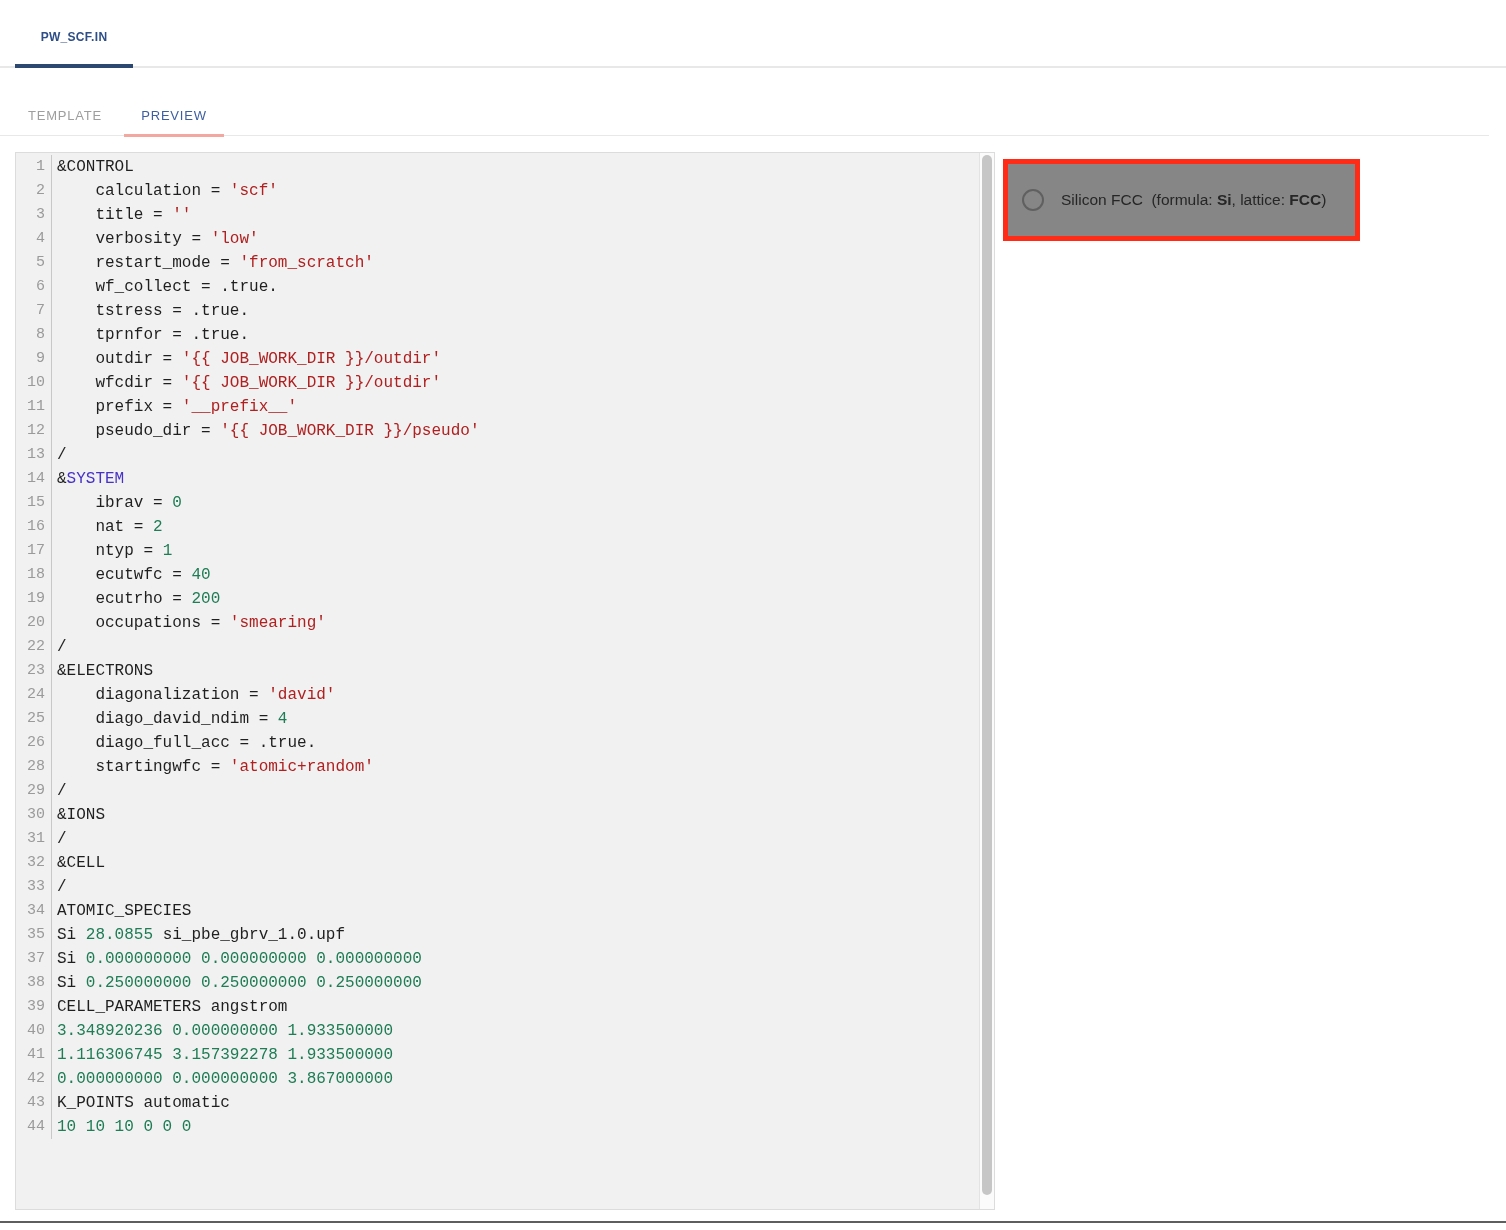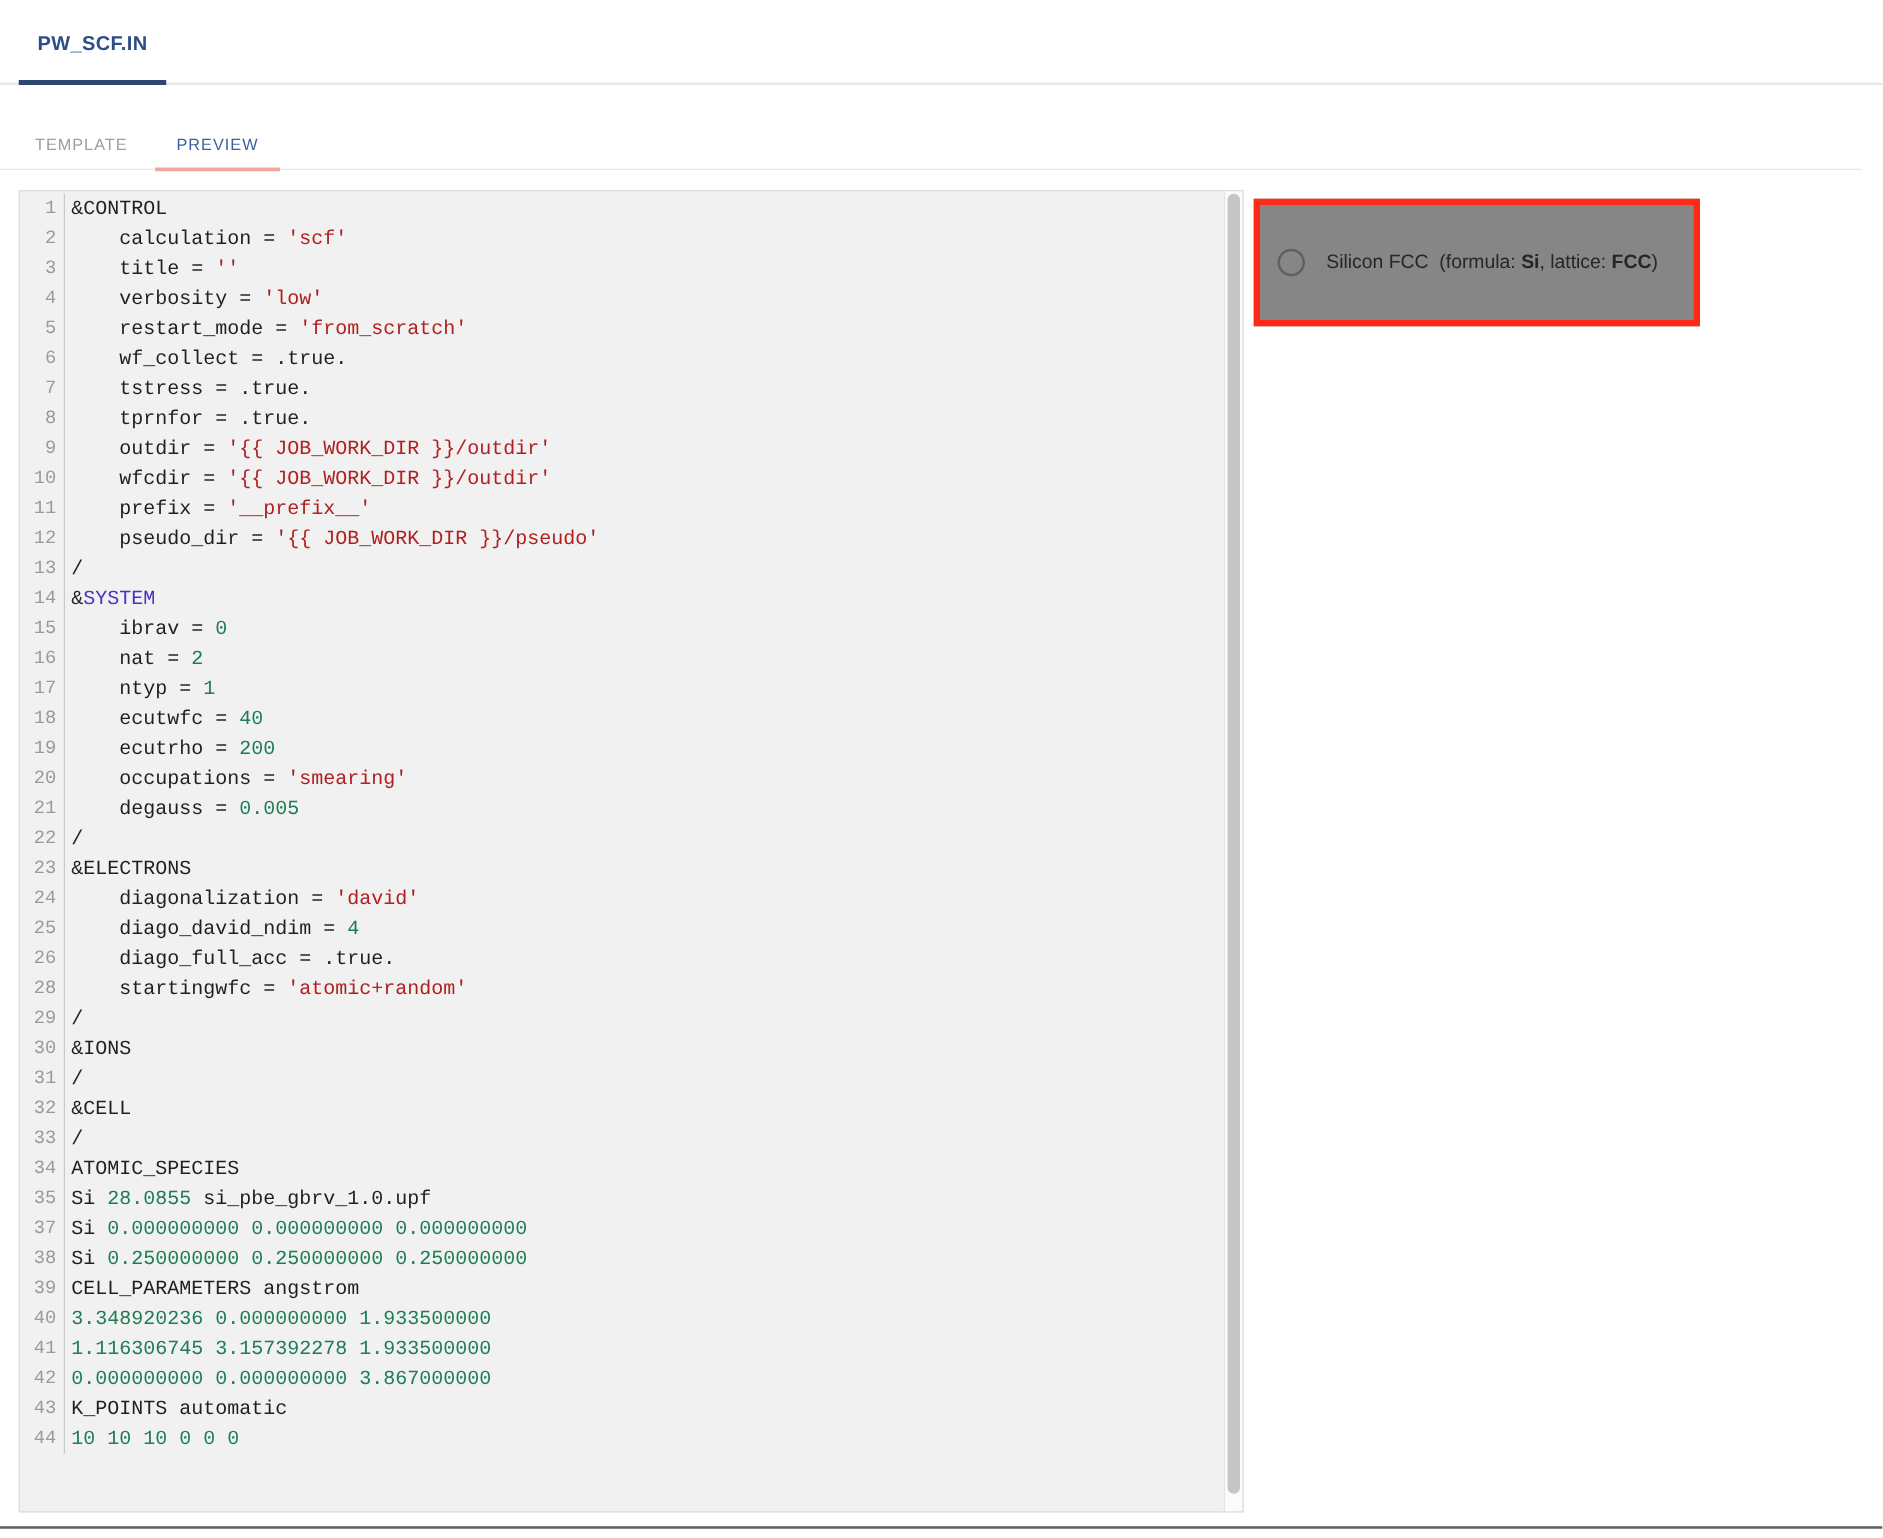--- a/index.html
+++ b/index.html
@@ -14,21 +14,21 @@
   }
   *{margin:0;padding:0;box-sizing:border-box;}
   html,body{width:1506px;height:1230px;background:#ffffff;overflow:hidden;
     font-family:"Liberation Sans", sans-serif;}
   .page{position:relative;width:1506px;height:1230px;background:#fff;}
 
   
   .file-tab-bar{position:absolute;left:0;top:0;right:0;height:68px;border-bottom:2px solid var(--divider);}
   .file-tab{position:relative;display:inline-block;margin-left:15px;width:118px;height:66px;
     text-align:center;line-height:72px;cursor:pointer;}
-  .file-tab-label{font-size:16px;font-weight:700;letter-spacing:.3px;color:var(--title-color);}
+  .file-tab-label{font-size:12px;font-weight:700;letter-spacing:.3px;color:var(--title-color);}
   .file-tab-indicator{position:absolute;left:0;bottom:-2px;width:118px;height:4px;background:var(--title-bar-color);}
 
   
   .tabs-row{position:absolute;left:0;top:95px;right:17px;height:41px;border-bottom:1px solid var(--divider);}
   .tab{position:relative;display:inline-block;width:100px;height:41px;line-height:41px;text-align:center;
     font-size:13px;letter-spacing:.8px;color:var(--tab-inactive-color);cursor:pointer;vertical-align:top;}
   .tab:first-child{margin-left:15px;}
   .tab + .tab{margin-left:9px;}
   .tab.active{color:var(--tab-active-color);}
   .tab-underline{position:absolute;left:0;right:0;bottom:-1px;height:3px;background:var(--tab-underline-color);}
@@ -46,21 +46,21 @@
   .tok-number{color:var(--tok-number);}
   .tok-keyword{color:var(--tok-keyword);}
 
   
   .scrollbar{position:absolute;top:0;right:0;bottom:0;width:15px;background:var(--scroll-track);
     border-left:1px solid #e3e3e3;}
   .scroll-thumb{position:absolute;top:2px;left:2px;width:10px;height:calc(100% - 16px);
     background:var(--scroll-thumb);border-radius:6px;}
 
   
-  .material-card{position:absolute;left:1003px;top:159px;width:357px;height:102px;
+  .material-card{position:absolute;left:1003px;top:159px;width:357px;height:82px;
     border:5px solid var(--highlight-border);background:var(--card-bg);
     display:flex;align-items:center;cursor:pointer;}
   .radio{flex:0 0 22px;width:22px;height:22px;margin-left:14px;border:2px solid #606060;border-radius:50%;}
   .material-label{margin-left:17px;font-size:15.5px;color:var(--card-text);white-space:pre;}
 
   .bottom-line{position:absolute;left:0;right:0;top:1221px;height:2px;background:var(--bottom-line);}
 </style>
 </head>
 <body>
 
@@ -90,21 +90,20 @@
         <div class="code-line"><span class="gutter">11</span><span class="code"><span class="tok-plain">    prefix = </span><span class="tok-string">'__prefix__'</span></span></div>
         <div class="code-line"><span class="gutter">12</span><span class="code"><span class="tok-plain">    pseudo_dir = </span><span class="tok-string">'{{ JOB_WORK_DIR }}/pseudo'</span></span></div>
         <div class="code-line"><span class="gutter">13</span><span class="code"><span class="tok-plain">/</span></span></div>
         <div class="code-line"><span class="gutter">14</span><span class="code"><span class="tok-plain">&amp;</span><span class="tok-keyword">SYSTEM</span></span></div>
         <div class="code-line"><span class="gutter">15</span><span class="code"><span class="tok-plain">    ibrav = </span><span class="tok-number">0</span></span></div>
         <div class="code-line"><span class="gutter">16</span><span class="code"><span class="tok-plain">    nat = </span><span class="tok-number">2</span></span></div>
         <div class="code-line"><span class="gutter">17</span><span class="code"><span class="tok-plain">    ntyp = </span><span class="tok-number">1</span></span></div>
         <div class="code-line"><span class="gutter">18</span><span class="code"><span class="tok-plain">    ecutwfc = </span><span class="tok-number">40</span></span></div>
         <div class="code-line"><span class="gutter">19</span><span class="code"><span class="tok-plain">    ecutrho = </span><span class="tok-number">200</span></span></div>
         <div class="code-line"><span class="gutter">20</span><span class="code"><span class="tok-plain">    occupations = </span><span class="tok-string">'smearing'</span></span></div>
-        <div class="code-line"><span class="gutter">21</span><span class="code"><span class="tok-plain">    degauss = </span><span class="tok-number">0.005</span></span></div>
         <div class="code-line"><span class="gutter">22</span><span class="code"><span class="tok-plain">/</span></span></div>
         <div class="code-line"><span class="gutter">23</span><span class="code"><span class="tok-plain">&amp;ELECTRONS</span></span></div>
         <div class="code-line"><span class="gutter">24</span><span class="code"><span class="tok-plain">    diagonalization = </span><span class="tok-string">'david'</span></span></div>
         <div class="code-line"><span class="gutter">25</span><span class="code"><span class="tok-plain">    diago_david_ndim = </span><span class="tok-number">4</span></span></div>
         <div class="code-line"><span class="gutter">26</span><span class="code"><span class="tok-plain">    diago_full_acc = .true.</span></span></div>
         <div class="code-line"><span class="gutter">28</span><span class="code"><span class="tok-plain">    startingwfc = </span><span class="tok-string">'atomic+random'</span></span></div>
         <div class="code-line"><span class="gutter">29</span><span class="code"><span class="tok-plain">/</span></span></div>
         <div class="code-line"><span class="gutter">30</span><span class="code"><span class="tok-plain">&amp;IONS</span></span></div>
         <div class="code-line"><span class="gutter">31</span><span class="code"><span class="tok-plain">/</span></span></div>
         <div class="code-line"><span class="gutter">32</span><span class="code"><span class="tok-plain">&amp;CELL</span></span></div>

